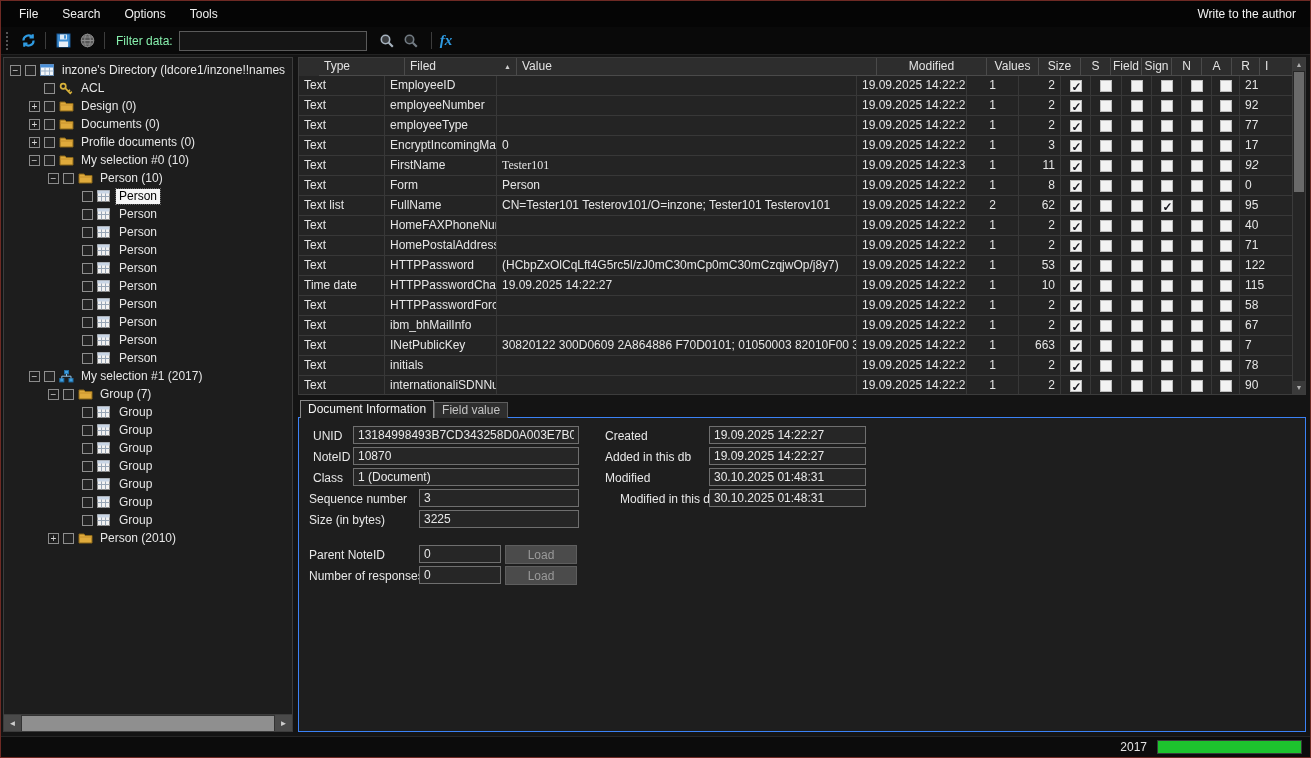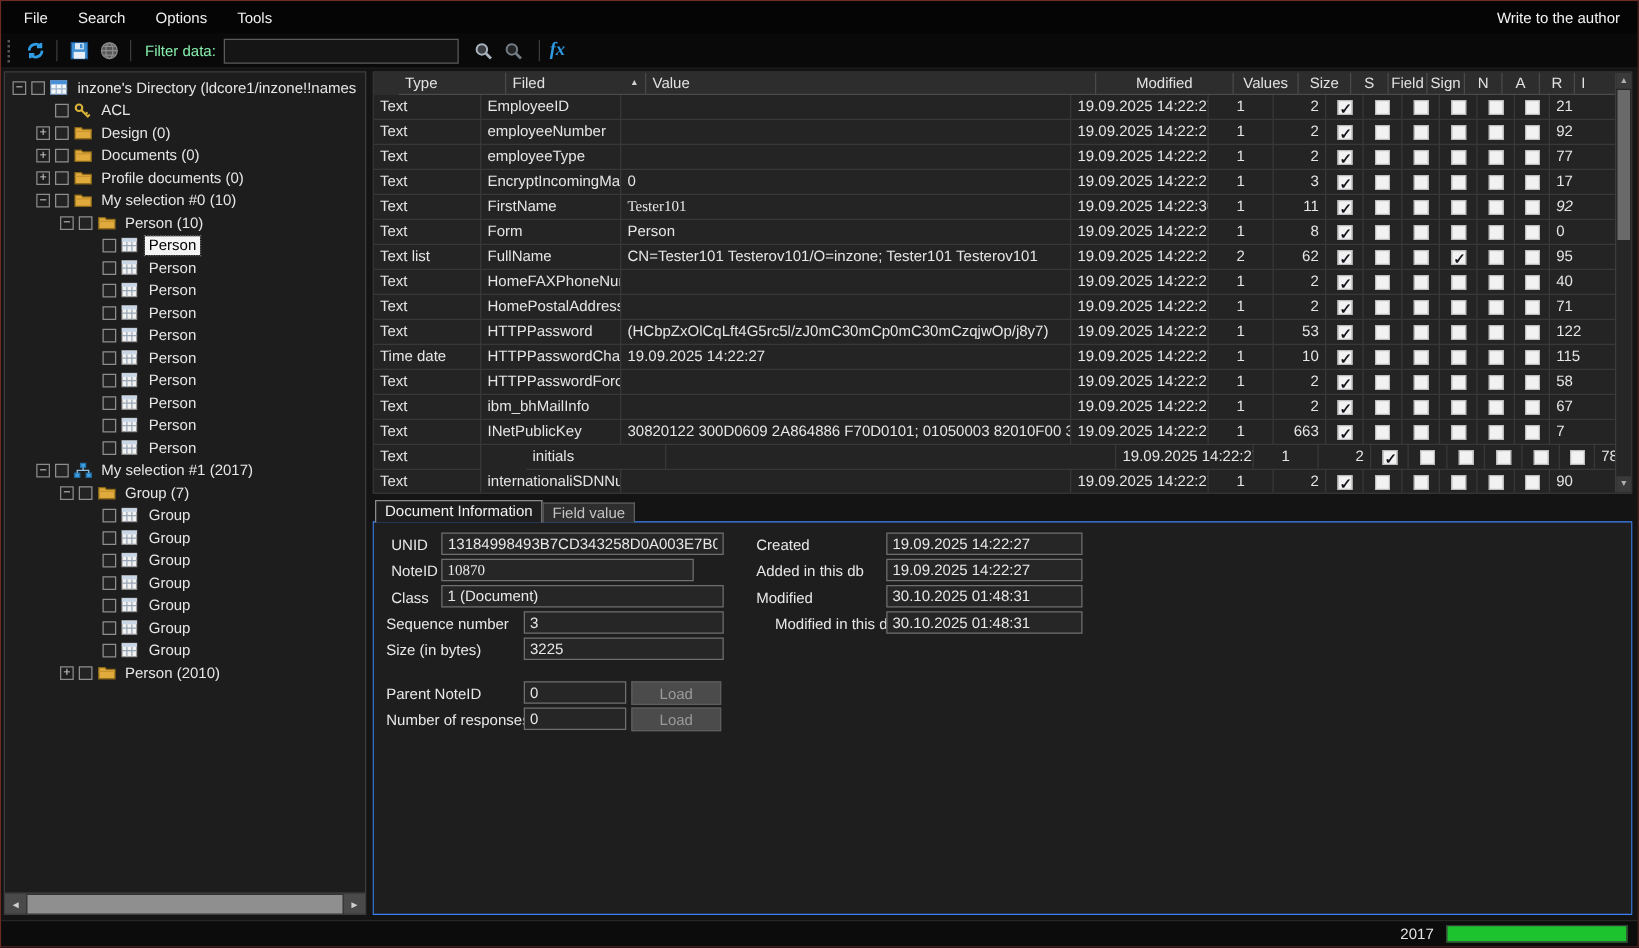--- a/index.html
+++ b/index.html
@@ -936,21 +936,21 @@
                 <div class="g-cell cbcell" style="width: 30px;">
                   <span class="cb"></span>
                 </div>
                 <div class="g-cell cbcell" style="width: 28px;">
                   <span class="cb"></span>
                 </div>
                 <div class="g-cell" style="width: 57px;">7</div>
               </div>
               <div class="grid-row">
                 <div class="g-cell" style="width: 86px;">Text</div>
-                <div class="g-cell" style="width: 112px; margin-left: 36px;">initials</div>
+                <div class="g-cell" style="width: 112px;">initials</div>
                 <div class="g-cell" style="width: 360px;"></div>
                 <div class="g-cell" style="width: 110px;">19.09.2025 14:22:27</div>
                 <div class="g-cell al-c" style="width: 52px;">1</div>
                 <div class="g-cell al-r" style="width: 42px;">2</div>
                 <div class="g-cell cbcell" style="width: 30px;">
                   <span class="cb checked"></span>
                 </div>
                 <div class="g-cell cbcell" style="width: 31px;">
                   <span class="cb"></span>
                 </div>
@@ -1009,21 +1009,21 @@
         <div class="tabs">
           <span class="tab">Document Information</span>
           <span class="tab inactive">Field value</span>
         </div>
         <div class="detail-panel">
 
           <span class="fld-label" style="left:14px; top:11px;">UNID</span>
           <input class="fld-input" style="left: 54px; top: 8px; width: 226px;" value="13184998493B7CD343258D0A003E7B01">
 
           <span class="fld-label" style="left:14px; top:32px;">NoteID</span>
-          <input class="fld-input" style="left: 54px; top: 29px; width: 202px; font-family: Liberation Serif, serif;" value="10870">
+          <input class="fld-input" style="left: 54px; top: 29px; width: 226px;" value="10870">
 
           <span class="fld-label" style="left:14px; top:53px;">Class</span>
           <input class="fld-input" style="left: 54px; top: 50px; width: 226px;" value="1 (Document)">
 
           <span class="fld-label" style="left:10px; top:74px;">Sequence number</span>
           <input class="fld-input" style="left: 120px; top: 71px; width: 160px;" value="3">
 
           <span class="fld-label" style="left:10px; top:95px;">Size (in bytes)</span>
           <input class="fld-input" style="left: 120px; top: 92px; width: 160px;" value="3225">
 

